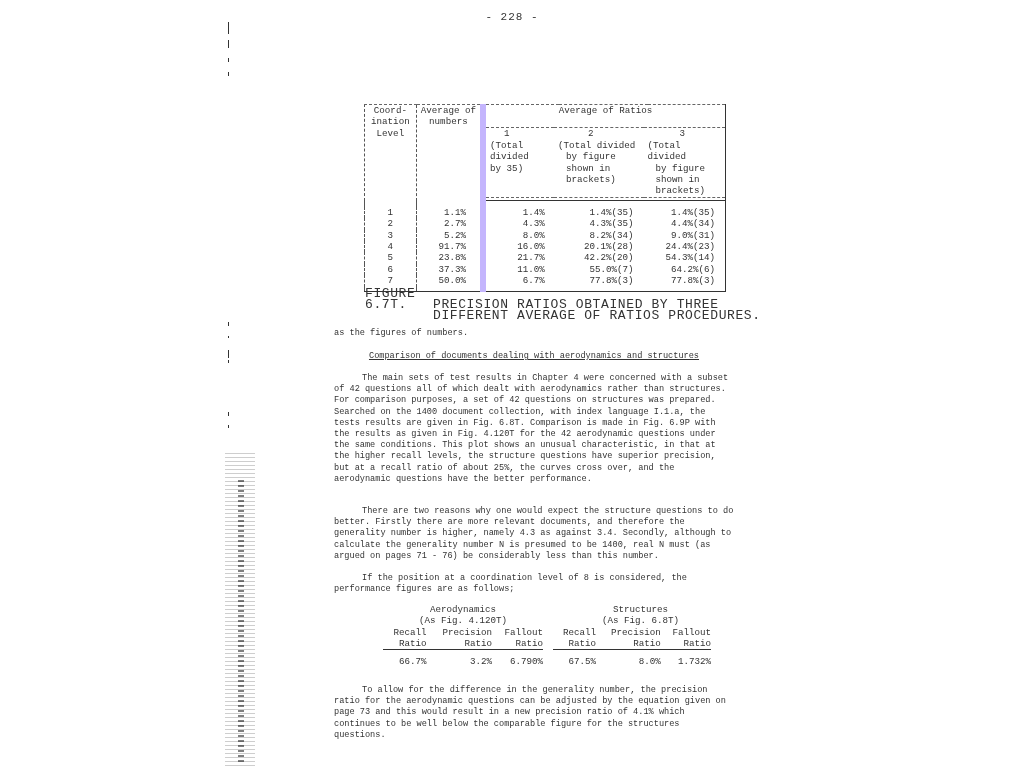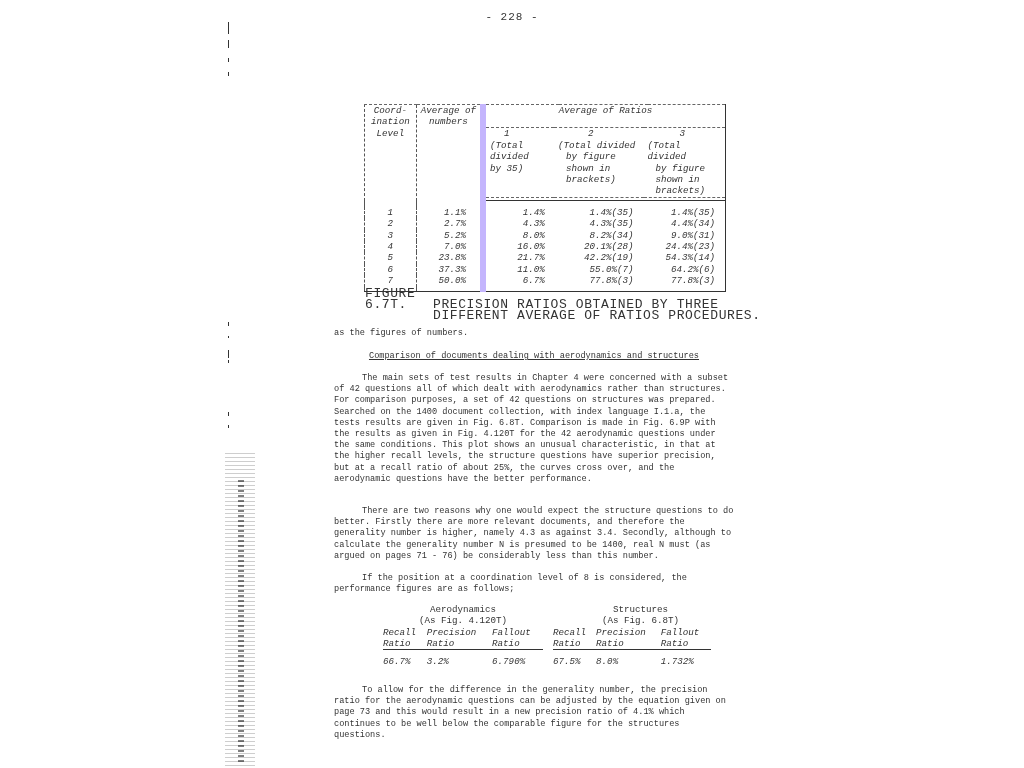--- a/index.html
+++ b/index.html
@@ -12,21 +12,21 @@
   .gutter { position:absolute; left:225px; top:450px; width:30px; height:318px;
             background:repeating-linear-gradient(180deg, transparent 0 3px, rgba(0,0,0,0.35) 3px 4px);
             opacity:0.55; }
   .gutter2 { position:absolute; left:238px; top:480px; width:6px; height:285px;
             background:repeating-linear-gradient(180deg, rgba(0,0,0,0.5) 0 2px, transparent 2px 5px); }
 
   
   .fig-table { position:absolute; left:364px; top:104px; width:362px; font-size:9.2px;
                color:#333; }
   table.ratios { border-collapse:collapse; width:100%; }
-  table.ratios td, table.ratios th { font-weight:normal; padding:0 2px; line-height:11.4px; vertical-align:top;font-style:italic; }
+  table.ratios td, table.ratios th { font-weight:normal; padding:0 2px; line-height:11.4px; vertical-align:top; }
   .c-level { width:52px; text-align:center; border-left:1px dashed #555; }
   .c-avg { width:60px; text-align:center; border-left:1px dashed #555; border-right:6px solid #c4b5fd; }
   .c-r1 { width:68px; text-align:center; }
   .c-r2 { width:90px; text-align:center; }
   .c-r3 { width:80px; text-align:center; border-right:1px solid #333; }
   .top-row td { border-top:1px dashed #666; }
   .data-row td { text-align:center; }
   .data-row td.avg { text-align:right; padding-right:14px; }
   .data-row td.r1 { text-align:right; padding-right:14px; }
   .data-row td.r2 { text-align:right; padding-right:14px; }
@@ -37,21 +37,21 @@
   .caption .lbl { display:inline-block; width:68px; }
   .caption .cont { padding-left:68px; }
 
   .body-text { position:absolute; left:334px; width:400px; font-size:8.6px; line-height:11.2px; color:#333; }
   .indent { text-indent:28px; }
   .heading { text-decoration:underline;text-align:center; }
 
   .perf { position:absolute; left:383px; top:604px; width:345px; font-size:9.2px; color:#333; }
   .perf .grp-title { position:absolute; text-align:center; line-height:11px; }
   .perf table { border-collapse:collapse; position:absolute; top:23px; }
-  .perf td { padding:0; line-height:11px; text-align:left;font-style:italic; }
+  .perf td { padding:0; line-height:11px; text-align:right; }
   .perf .hdr td { }
   .perf .hdr2 td { border-bottom:1px solid #333; }
   .perf .vals td { padding-top:6px; }
 </style>
 </head>
 <body>
 
 <div class="margin-marks">
   <div class="mark" style="left:0;top:22px;height:12px;"></div>
   <div class="mark" style="left:0;top:40px;height:8px;"></div>
@@ -137,30 +137,30 @@
         </tr>
         <tr class="data-row">
           <td class="c-level">3</td>
           <td class="c-avg avg">5.2%</td>
           <td class="c-r1 r1">8.0%</td>
           <td class="c-r2 r2">8.2%(34)</td>
           <td class="c-r3 r3">9.0%(31)</td>
         </tr>
         <tr class="data-row">
           <td class="c-level">4</td>
-          <td class="c-avg avg">7.0%</td>
+          <td class="c-avg avg">91.7%</td>
           <td class="c-r1 r1">16.0%</td>
           <td class="c-r2 r2">20.1%(28)</td>
           <td class="c-r3 r3">24.4%(23)</td>
         </tr>
         <tr class="data-row">
           <td class="c-level">5</td>
           <td class="c-avg avg">23.8%</td>
           <td class="c-r1 r1">21.7%</td>
-          <td class="c-r2 r2">42.2%(19)</td>
+          <td class="c-r2 r2">42.2%(20)</td>
           <td class="c-r3 r3">54.3%(14)</td>
         </tr>
         <tr class="data-row">
           <td class="c-level">6</td>
           <td class="c-avg avg">37.3%</td>
           <td class="c-r1 r1">11.0%</td>
           <td class="c-r2 r2">55.0%(7)</td>
           <td class="c-r3 r3">64.2%(6)</td>
         </tr>
         <tr class="data-row">

